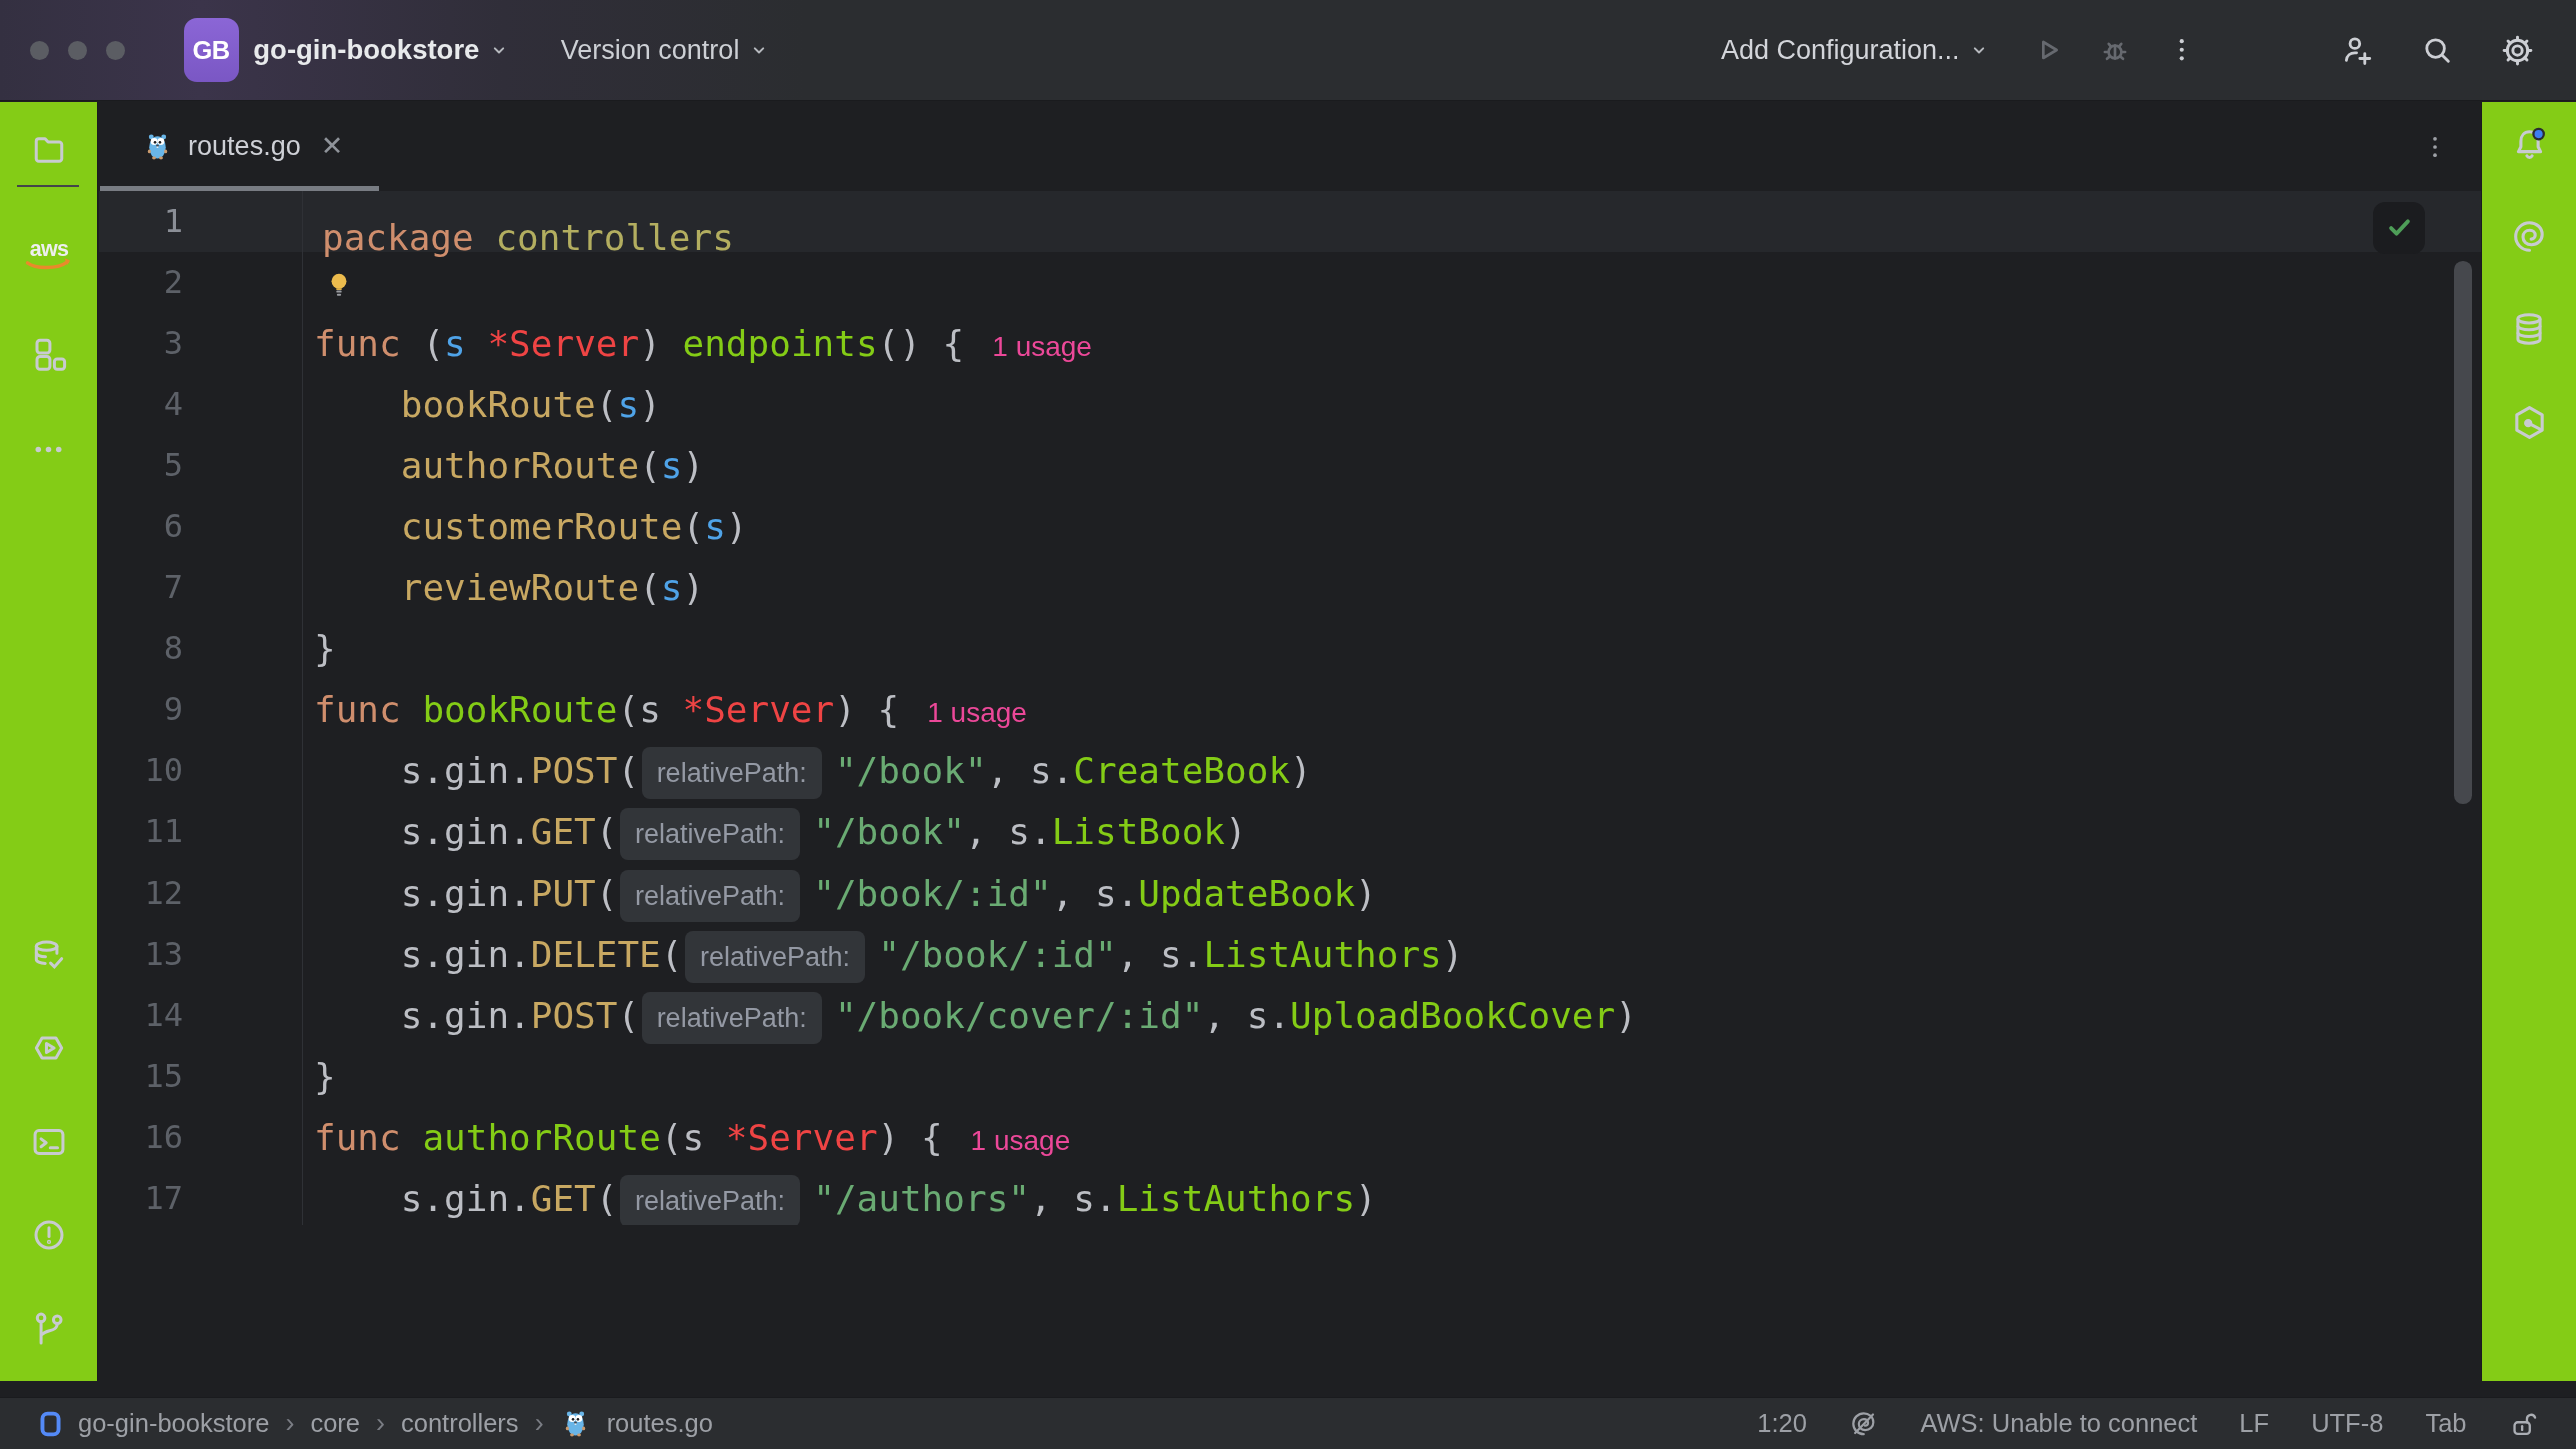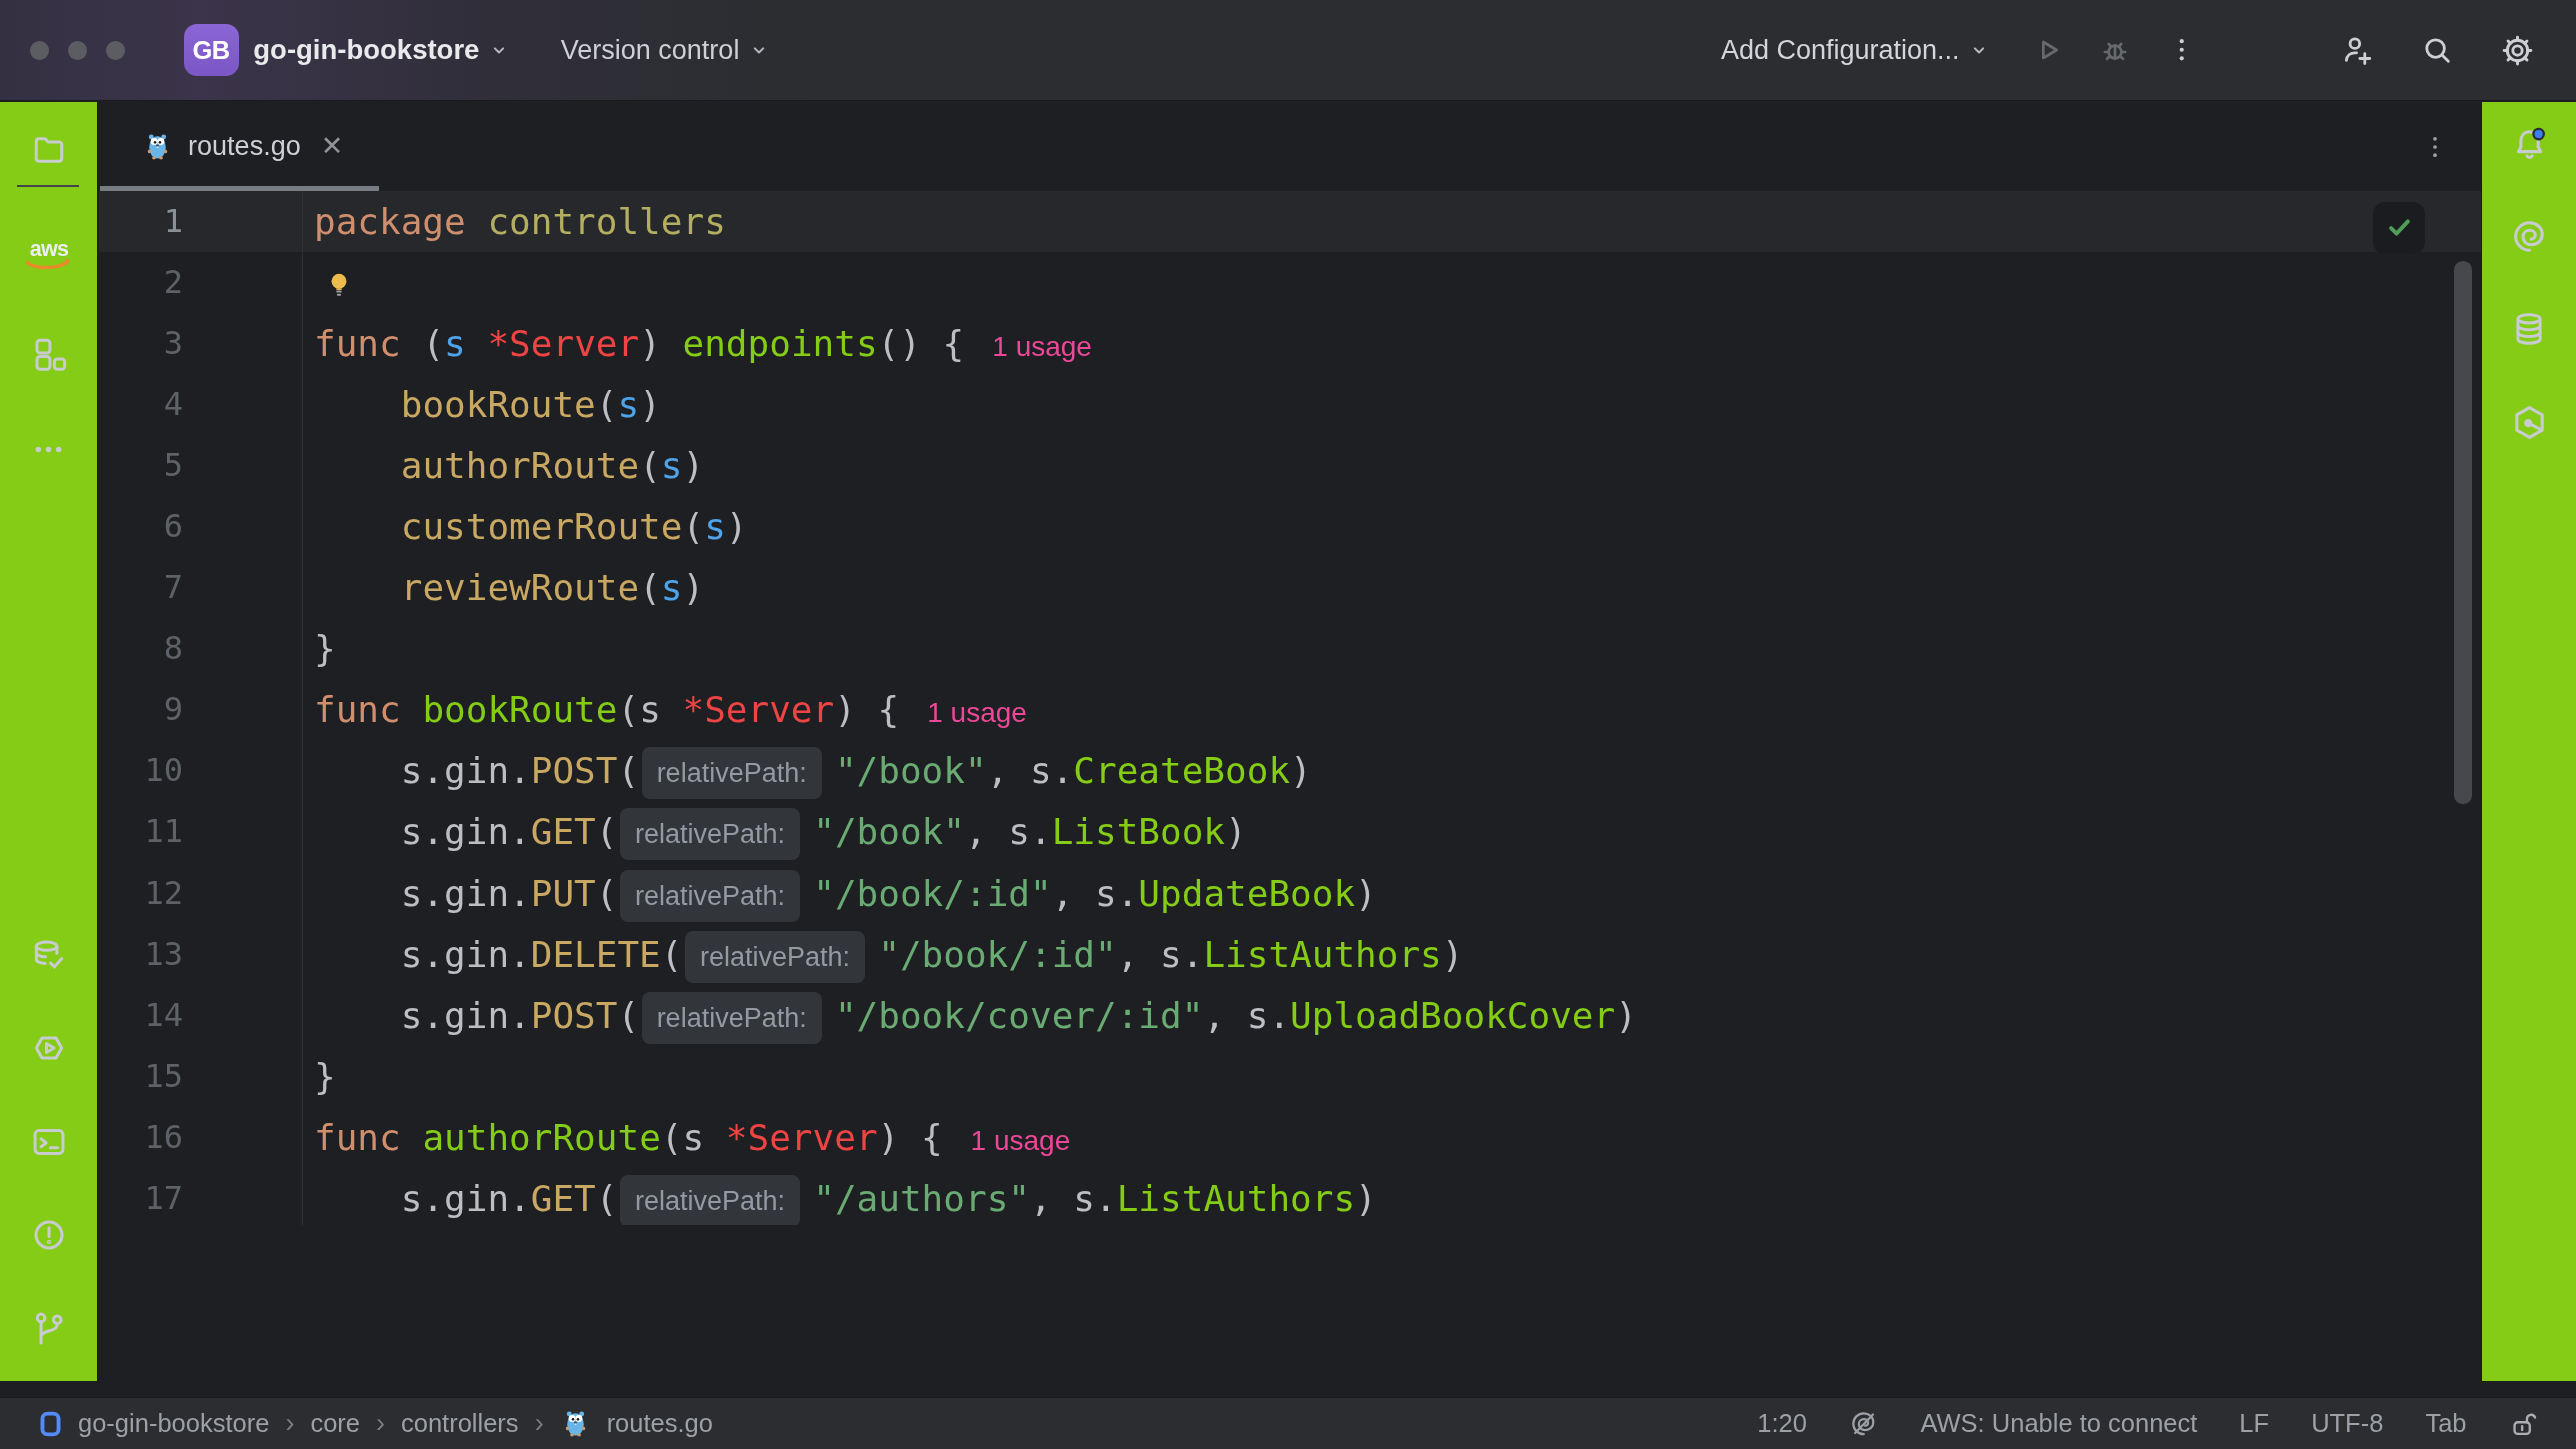--- a/index.html
+++ b/index.html
@@ -5,21 +5,21 @@
   html,body{margin:0;padding:0;background:#1E1F22;width:2576px;height:1449px;overflow:hidden;
     font-family:"Liberation Sans",sans-serif;-webkit-font-smoothing:antialiased;}
   .app{position:absolute;inset:0;width:2576px;height:1449px;background:#1E1F22;}
 
   
   .header{position:absolute;left:0;top:0;width:2576px;height:101px;box-sizing:border-box;
     background:linear-gradient(90deg,#343041 0px,#3B344A 201px,#302E39 503px,#2B2D30 805px,#2B2D30 100%);
     border-bottom:1.3px solid #1A1B1E;display:flex;align-items:center;}
   .traffic{display:flex;gap:19px;margin-left:29.5px;}
   .traffic i{width:19px;height:19px;border-radius:50%;background:#5B5D63;display:block;}
-  .proj-badge{margin-left:59px;width:55px;height:52px;border-radius:13px;flex:0 0 auto;
+  .proj-badge{margin-left:59px;width:55px;height:64px;border-radius:13px;flex:0 0 auto;
     background:linear-gradient(180deg,#8B66D6,#7A57C4);display:flex;align-items:center;justify-content:center;
     color:#fff;font-weight:bold;font-size:25.5px;letter-spacing:-0.7px;}
   .proj-name{margin-left:14.8px;color:#E8EAEC;font-size:27.5px;font-weight:600;}
   .chev{width:20px;height:20px;margin-left:9.4px;flex:0 0 auto;}
   .vcs-label{margin-left:52px;color:#CDD0D5;font-size:27px;}
   .hdr-right{margin-left:auto;display:flex;align-items:center;margin-right:35px;}
   .add-config{color:#D3D5DA;font-size:27px;}
   .hbtn{width:48px;height:48px;border-radius:9.4px;display:flex;align-items:center;justify-content:center;flex:0 0 auto;}
 
   
@@ -278,21 +278,21 @@
           <div class="ln-num" style="top: 610px;">11</div>
           <div class="ln-num" style="top: 672px;">12</div>
           <div class="ln-num" style="top: 733px;">13</div>
           <div class="ln-num" style="top: 794px;">14</div>
           <div class="ln-num" style="top: 855px;">15</div>
           <div class="ln-num" style="top: 916px;">16</div>
           <div class="ln-num" style="top: 977px;">17</div>
         </div>
       <div class="gutter-border"></div>
       <div id="code-col">
-          <div class="code-line" style="top: 0px;"><span class="tk-k">package</span><span class="tk-p"> </span><span class="tk-g">controllers</span></div>
+          <div class="code-line" style="top: 16px; margin-left: 8px;"><span class="tk-k">package</span><span class="tk-p"> </span><span class="tk-g">controllers</span></div>
           <div class="code-line" style="top: 61px;"><span class="bulb"><svg width="32" height="32" viewBox="0 0 24 24">
                 <circle cx="12" cy="9.2" r="5.6" fill="#ECBB4D"></circle>
                 <path d="M10 14.5h4v1.2h-4z" fill="#ECBB4D"></path>
                 <rect x="10" y="16.2" width="4" height="1.5" rx="0.7" fill="#9B9DA2"></rect>
                 <rect x="10.4" y="18.6" width="3.2" height="1.4" rx="0.7" fill="#9B9DA2"></rect>
               </svg></span></div>
           <div class="code-line" style="top: 122px;"><span class="tk-k">func</span><span class="tk-p"> (</span><span class="tk-a">s</span><span class="tk-p"> </span><span class="tk-t">*Server</span><span class="tk-p">) </span><span class="tk-b">endpoints</span><span class="tk-p">() {</span><span class="usage">1 usage</span></div>
           <div class="code-line" style="top: 183px;"><span class="tk-p">    </span><span class="tk-c">bookRoute</span><span class="tk-p">(</span><span class="tk-a">s</span><span class="tk-p">)</span></div>
           <div class="code-line" style="top: 244px;"><span class="tk-p">    </span><span class="tk-c">authorRoute</span><span class="tk-p">(</span><span class="tk-a">s</span><span class="tk-p">)</span></div>
           <div class="code-line" style="top: 305px;"><span class="tk-p">    </span><span class="tk-c">customerRoute</span><span class="tk-p">(</span><span class="tk-a">s</span><span class="tk-p">)</span></div>

